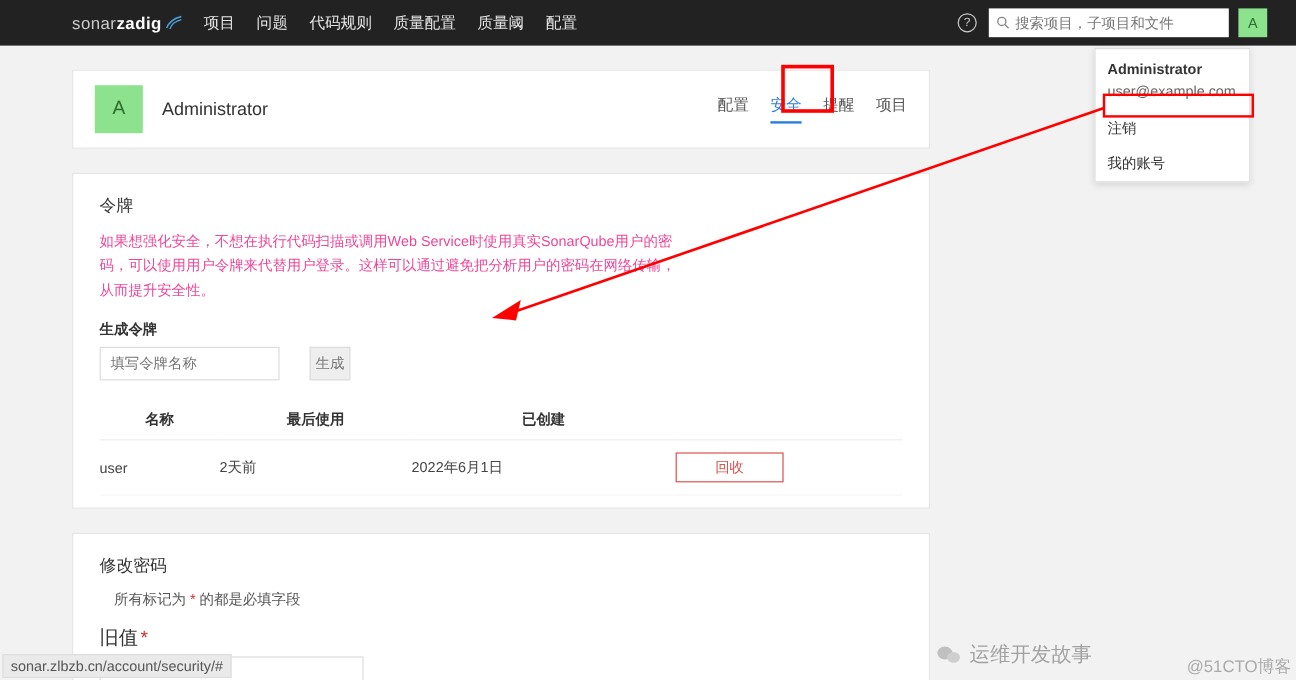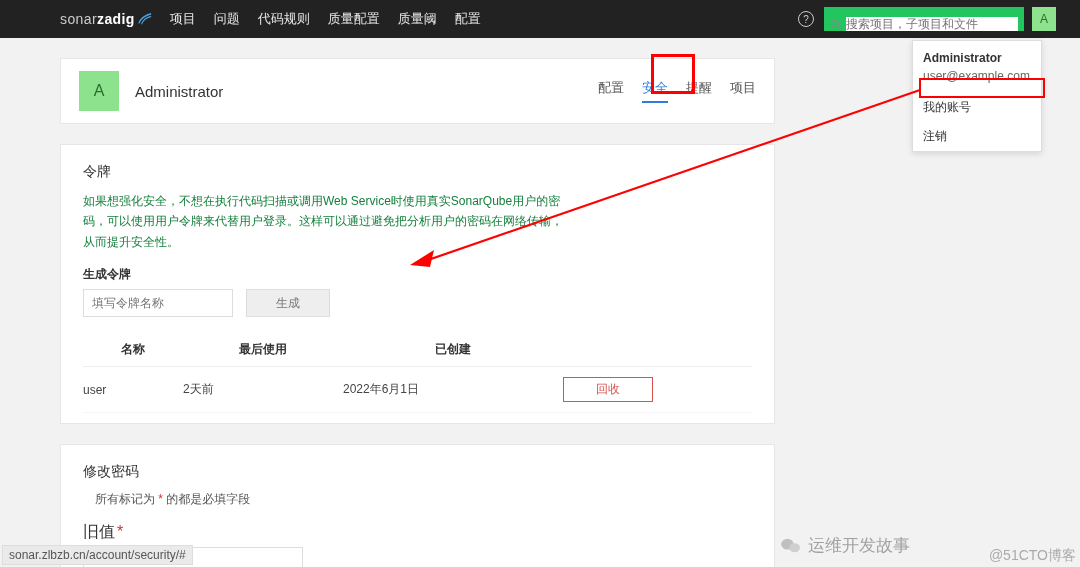--- a/index.html
+++ b/index.html
@@ -6,45 +6,45 @@
   body{background:#f2f2f2;font-size:13px;color:#333;width:1080px;height:567px;overflow:hidden;position:relative}
   .topbar{height:38px;background:#222;display:flex;align-items:center;padding:0 24px 0 60px;color:#ccc}
   .brand{display:flex;align-items:center;margin-right:18px}
   .brand-name{font-size:14px;letter-spacing:.4px}
   .brand-name b{color:#fff}
   .brand-swoosh{width:14px;height:14px;margin-left:3px}
   .topnav{display:flex;gap:18px}
   .topnav span{color:#e6e6e6;font-size:13px;cursor:pointer}
   .top-spacer{flex:1}
   .help-icon{width:16px;height:16px;border:1.5px solid #ccc;border-radius:50%;display:flex;align-items:center;justify-content:center;font-size:10px;color:#ccc;margin-right:10px;cursor:pointer}
-  .searchbox{height:24px;width:200px;background:#22c55e;display:flex;align-items:flex-end;padding:0 6px;color:#888}
+  .searchbox{height:24px;width:200px;background:#ffffff;display:flex;align-items:center;padding:0 6px;color:#888}
   .searchbox svg{margin-right:4px;flex:none}
   .searchbox input{border:0;outline:0;font-size:12px;flex:1;color:#333}
   .avatar-sm{width:24px;height:24px;background:#8de28d;color:#2e6b2e;display:flex;align-items:center;justify-content:center;font-size:12px;margin-left:8px;cursor:pointer}
 
   .page{padding:20px 60px 0 60px;display:flex;gap:20px}
   .col{flex:none;width:715px}
 
   .card{background:#fff;border:1px solid #e6e6e6}
   .profile-head{display:flex;align-items:center;padding:12px 18px}
   .avatar-lg{width:40px;height:40px;background:#8de28d;color:#2e6b2e;display:flex;align-items:center;justify-content:center;font-size:16px;margin-right:16px}
   .profile-name{font-size:15px;color:#333}
   .profile-spacer{flex:1}
   .acct-tabs{display:flex;gap:18px;font-size:13px;color:#555}
   .acct-tab{cursor:pointer;padding-bottom:4px}
   .acct-tab.active{color:#2a7de1;border-bottom:2px solid #2a7de1}
 
   .token-card{margin-top:20px;padding:18px 22px 10px 22px}
   .sec-title{font-size:14px;font-weight:400;margin-bottom:10px}
-  .sec-desc{color:#15803d;font-size:12px;line-height:1.7;max-width:480px}
+  .sec-desc{color:#ec4899;font-size:12px;line-height:1.7;max-width:480px}
   .gen-block{margin-top:14px}
   .gen-label{font-size:12px;font-weight:600;margin-bottom:6px}
-  .gen-row{display:flex;gap:13px;align-items:center}
+  .gen-row{display:flex;gap:25px;align-items:center}
   .gen-input{height:28px;width:150px;border:1px solid #ddd;padding:0 8px;font-size:12px}
-  .gen-btn{height:28px;padding:0 29px;background:#eee;border:1px solid #ddd;color:#777;font-size:12px;cursor:pointer}
+  .gen-btn{height:28px;padding:0 4px;background:#eee;border:1px solid #ddd;color:#777;font-size:12px;cursor:pointer}
   table.tok{width:100%;margin-top:16px;border-collapse:collapse;font-size:12px;table-layout:fixed}
   table.tok th{text-align:center;font-weight:600;color:#333;padding:8px 0;border-bottom:1px solid #eee}
   table.tok td{padding:10px 0;color:#444;border-bottom:1px solid #f5f5f5}
   .revoke{border:1px solid #d9534f;color:#d9534f;background:#fff;padding:3px 32px;font-size:12px;cursor:pointer}
 
   .pwd-card{margin-top:20px;padding:18px 22px}
   .req-note{font-size:12px;color:#555;margin:6px 0 14px 12px}
   .req-note .ast{color:#c33}
   .fld{margin-bottom:12px}
   .fld label{font-size:16px;font-weight:400;color:#333}
@@ -151,22 +151,22 @@
 
     </div>
   </div>
 </div>
 
 <div class="usermenu">
   <div class="hd">
     <div style="font-weight:600;color:#333">Administrator</div>
     <div>user@example.com</div>
   </div>
+  <div class="itm">注销</div>
   <div class="itm">我的账号</div>
-  <div class="itm">注销</div>
 </div>
 
 <div class="hl-tab" style="left:651px;top:54px;width:44px;height:40px"></div>
 <div class="hl-menu" style="left:919px;top:78px;width:126px;height:20px"></div>
 <svg class="arrow" style="left:410px;top:85px;width:520px;height:185px" viewBox="0 0 520 185">
   <line x1="510" y1="5" x2="18" y2="175" stroke="red" stroke-width="2.2"></line>
   <polygon points="0,180 24,165 20,182" fill="red"></polygon>
 </svg>
 
 <div class="status-url">sonar.zlbzb.cn/account/security/#</div>

